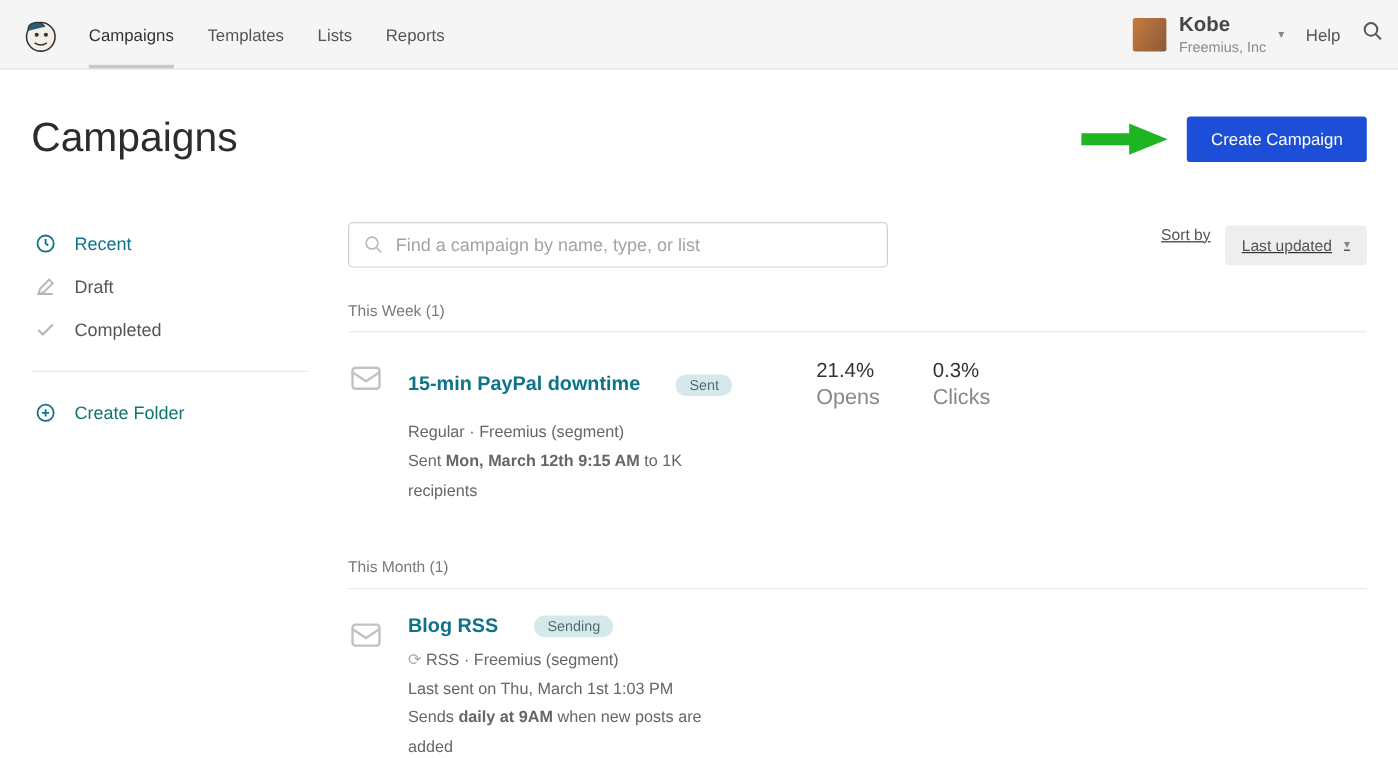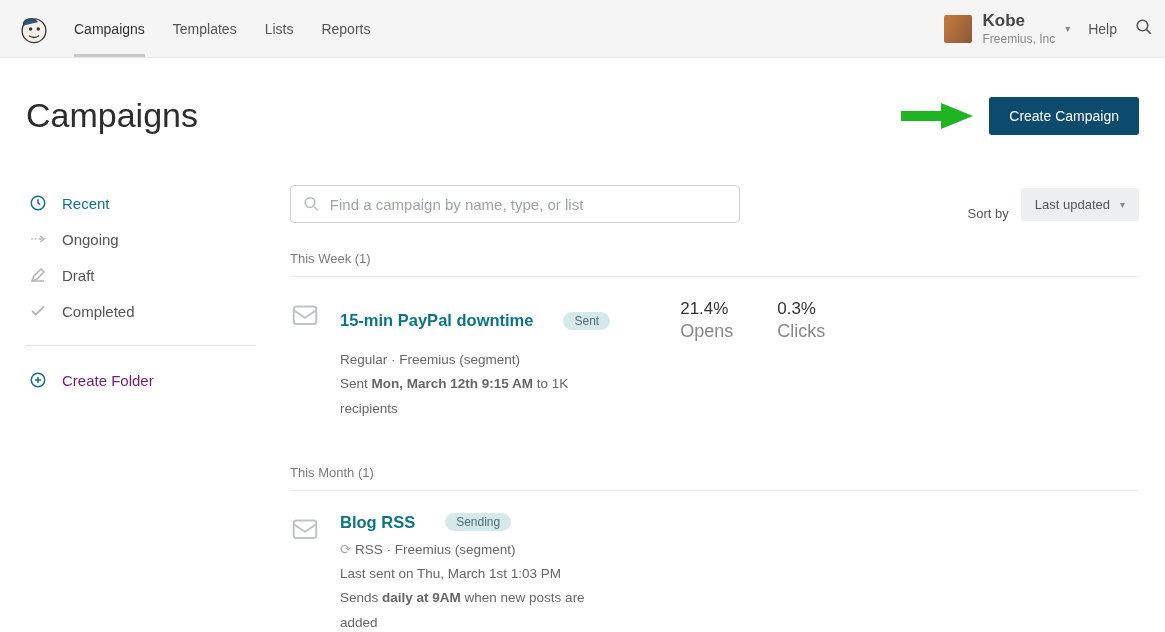--- a/index.html
+++ b/index.html
@@ -16,38 +16,38 @@
 .account-text { display: flex; flex-direction: column; line-height: 1.2; }
 .account-name { font-size: 17px; font-weight: 600; color: #464646; }
 .account-org { font-size: 12px; color: #8a8a8a; }
 .help-link { color: #555; font-size: 14px; cursor: pointer; }
 .search-btn { cursor: pointer; color: #555; }
 
 .page { padding: 38px 26px 40px 26px; max-width: 1165px; }
 .page-header { display: flex; align-items: center; justify-content: space-between; margin-bottom: 50px; }
 .page-title { font-size: 34px; font-weight: 400; color: #2c2c2c; }
 .arrow-annot { display: flex; align-items: center; margin-right: 14px; }
-.create-btn { background: #0c4a6e; color: #fff; border: none; border-radius: 3px; padding: 11px 20px; font-size: 14px; font-weight: 500; cursor: pointer; }
+.create-btn { background: #1d4ed8; color: #fff; border: none; border-radius: 3px; padding: 11px 20px; font-size: 14px; font-weight: 500; cursor: pointer; }
 
 .content { display: flex; gap: 34px; }
 .sidebar { width: 230px; flex-shrink: 0; }
 .side-item { display: flex; align-items: center; gap: 14px; padding: 8px 2px; cursor: pointer; color: #555; font-size: 15px; }
 .side-item.active { color: #0d7488; font-weight: 500; }
 .side-icon { width: 20px; height: 20px; display: flex; align-items: center; justify-content: center; color: #b5b5b5; }
 .side-item.active .side-icon { color: #0d7488; }
 .side-divider { border: none; border-top: 1px solid #e3e3e3; margin: 16px 0; }
-.create-folder { display: flex; align-items: center; gap: 14px; padding: 8px 2px; cursor: pointer; color: #701a75; font-size: 15px; font-weight: 500; }
+.create-folder { display: flex; align-items: center; gap: 14px; padding: 8px 2px; cursor: pointer; color: #0f766e; font-size: 15px; font-weight: 500; }
 .create-folder .side-icon { color: #0d7488; }
 
 .main { flex: 1; }
 .toolbar { display: flex; align-items: center; gap: 20px; margin-bottom: 28px; }
 .searchbox { flex: 0 0 450px; border: 1px solid #d0d0d0; border-radius: 4px; display: flex; align-items: center; padding: 0 12px; height: 38px; }
 .searchbox input { border: none; outline: none; font-size: 15px; width: 100%; color: #444; }
 .searchbox input::placeholder { color: #9fa4a8; }
-.sort-area { margin-left: auto; display: flex; align-items: flex-end; gap: 12px; }
+.sort-area { margin-left: auto; display: flex; align-items: flex-start; gap: 12px; text-decoration: underline; }
 .sort-label { font-size: 13px; color: #555; font-weight: 500; }
 .sort-select { background: #eceeef; border: none; border-radius: 3px; padding: 9px 14px; font-size: 13px; color: #555; display: flex; align-items: center; gap: 10px; cursor: pointer; }
 
 .section-header { font-size: 13px; color: #7a7a7a; padding-bottom: 10px; border-bottom: 1px solid #e8e8e8; margin-bottom: 18px; }
 .section { margin-bottom: 36px; }
 
 .campaign-row { display: flex; gap: 20px; padding: 4px 0 8px 0; }
 .camp-icon { width: 30px; height: 30px; color: #bfc3c6; flex-shrink: 0; margin-top: 0px; }
 .camp-body { flex: 1; }
 .camp-title-row { display: flex; align-items: center; gap: 30px; }
@@ -123,29 +123,20 @@
           <svg class="icon-svg" viewBox="0 0 24 24" fill="none" stroke="currentColor" stroke-width="2">
               <circle cx="12" cy="12" r="9"></circle>
               <path d="M12 7v5l3 2"></path>
             </svg>
         </span>
         <span>Recent</span>
       </div>
       <div class="side-item">
         <span class="side-icon">
           <svg class="icon-svg" viewBox="0 0 24 24" fill="none" stroke="currentColor" stroke-width="2">
-              <path d="M3 12h2M8 12h2M13 12h4"></path>
-              <path d="M15 8l5 4-5 4"></path>
-            </svg>
-        </span>
-        <span>Ongoing</span>
-      </div>
-      <div class="side-item">
-        <span class="side-icon">
-          <svg class="icon-svg" viewBox="0 0 24 24" fill="none" stroke="currentColor" stroke-width="2">
               <path d="M4 20l2-6 10-10 4 4-10 10-6 2z"></path>
               <path d="M4 20h16"></path>
             </svg>
         </span>
         <span>Draft</span>
       </div>
       <div class="side-item">
         <span class="side-icon">
           <svg class="icon-svg" viewBox="0 0 24 24" fill="none" stroke="currentColor" stroke-width="2.4">
               <path d="M4 12l5 5 11-11"></path>

